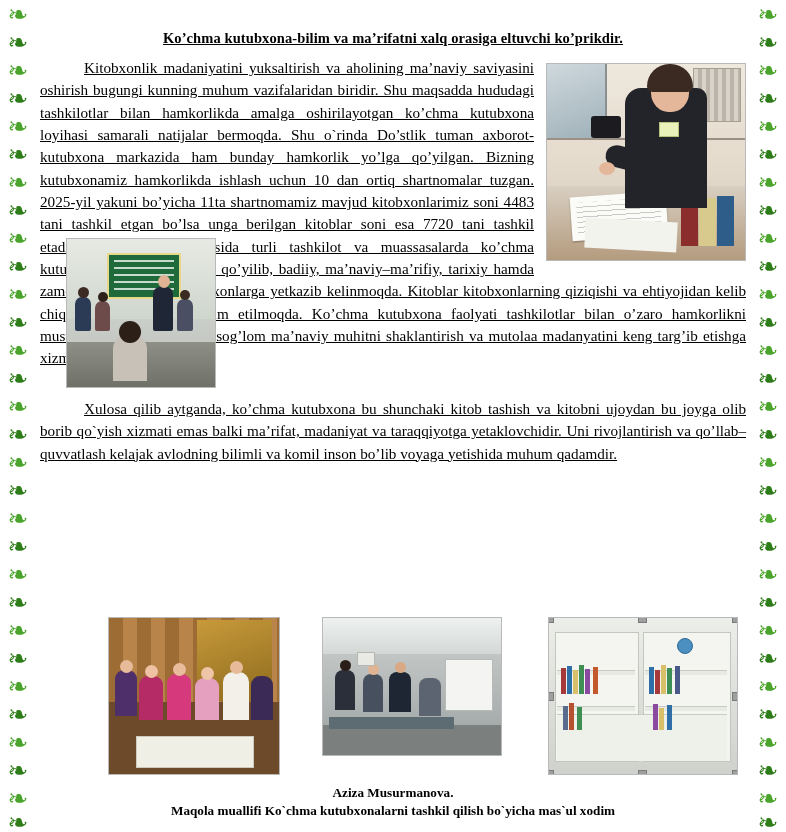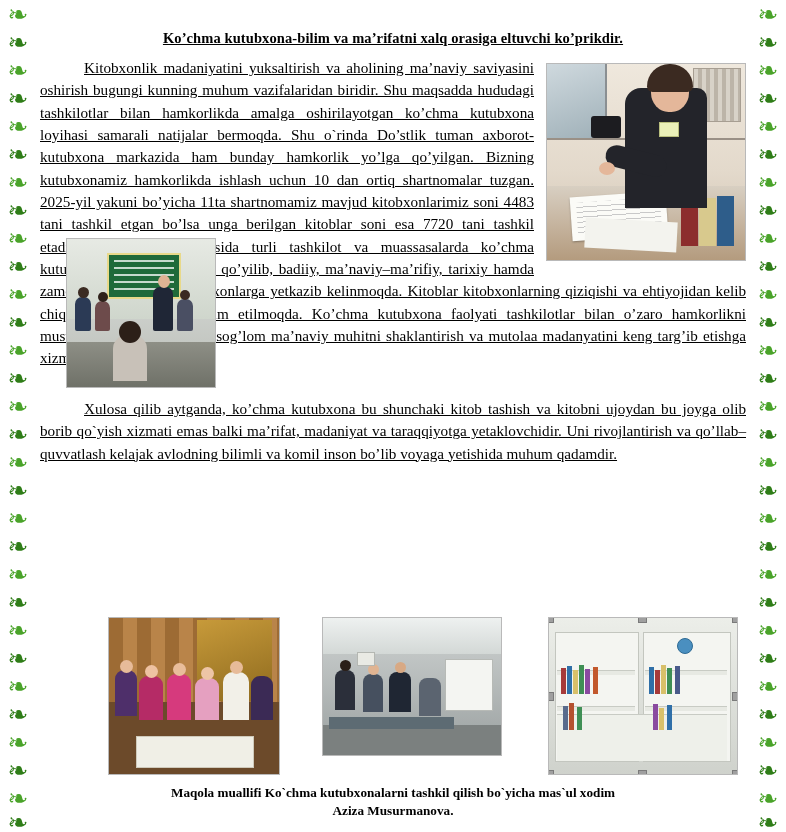--- a/index.html
+++ b/index.html
@@ -376,18 +376,18 @@
         <div class="sel-handle" style="left:183px; top:-4px;"></div>
         <div class="sel-handle" style="left:-4px; top:74px;"></div>
         <div class="sel-handle" style="left:183px; top:74px;"></div>
         <div class="sel-handle" style="left:-4px; top:152px;"></div>
         <div class="sel-handle" style="left:89px; top:152px;"></div>
         <div class="sel-handle" style="left:183px; top:152px;"></div>
       </div>
     </div>
 
     <div class="caption">
+      <div>Aziza Musurmanova.</div>
       <div>Maqola muallifi Ko`chma kutubxonalarni tashkil qilish bo`yicha mas`ul xodim</div>
-      <div>Aziza Musurmanova.</div>
     </div>
 
   </div>
 </div>
 
 </body></html>

